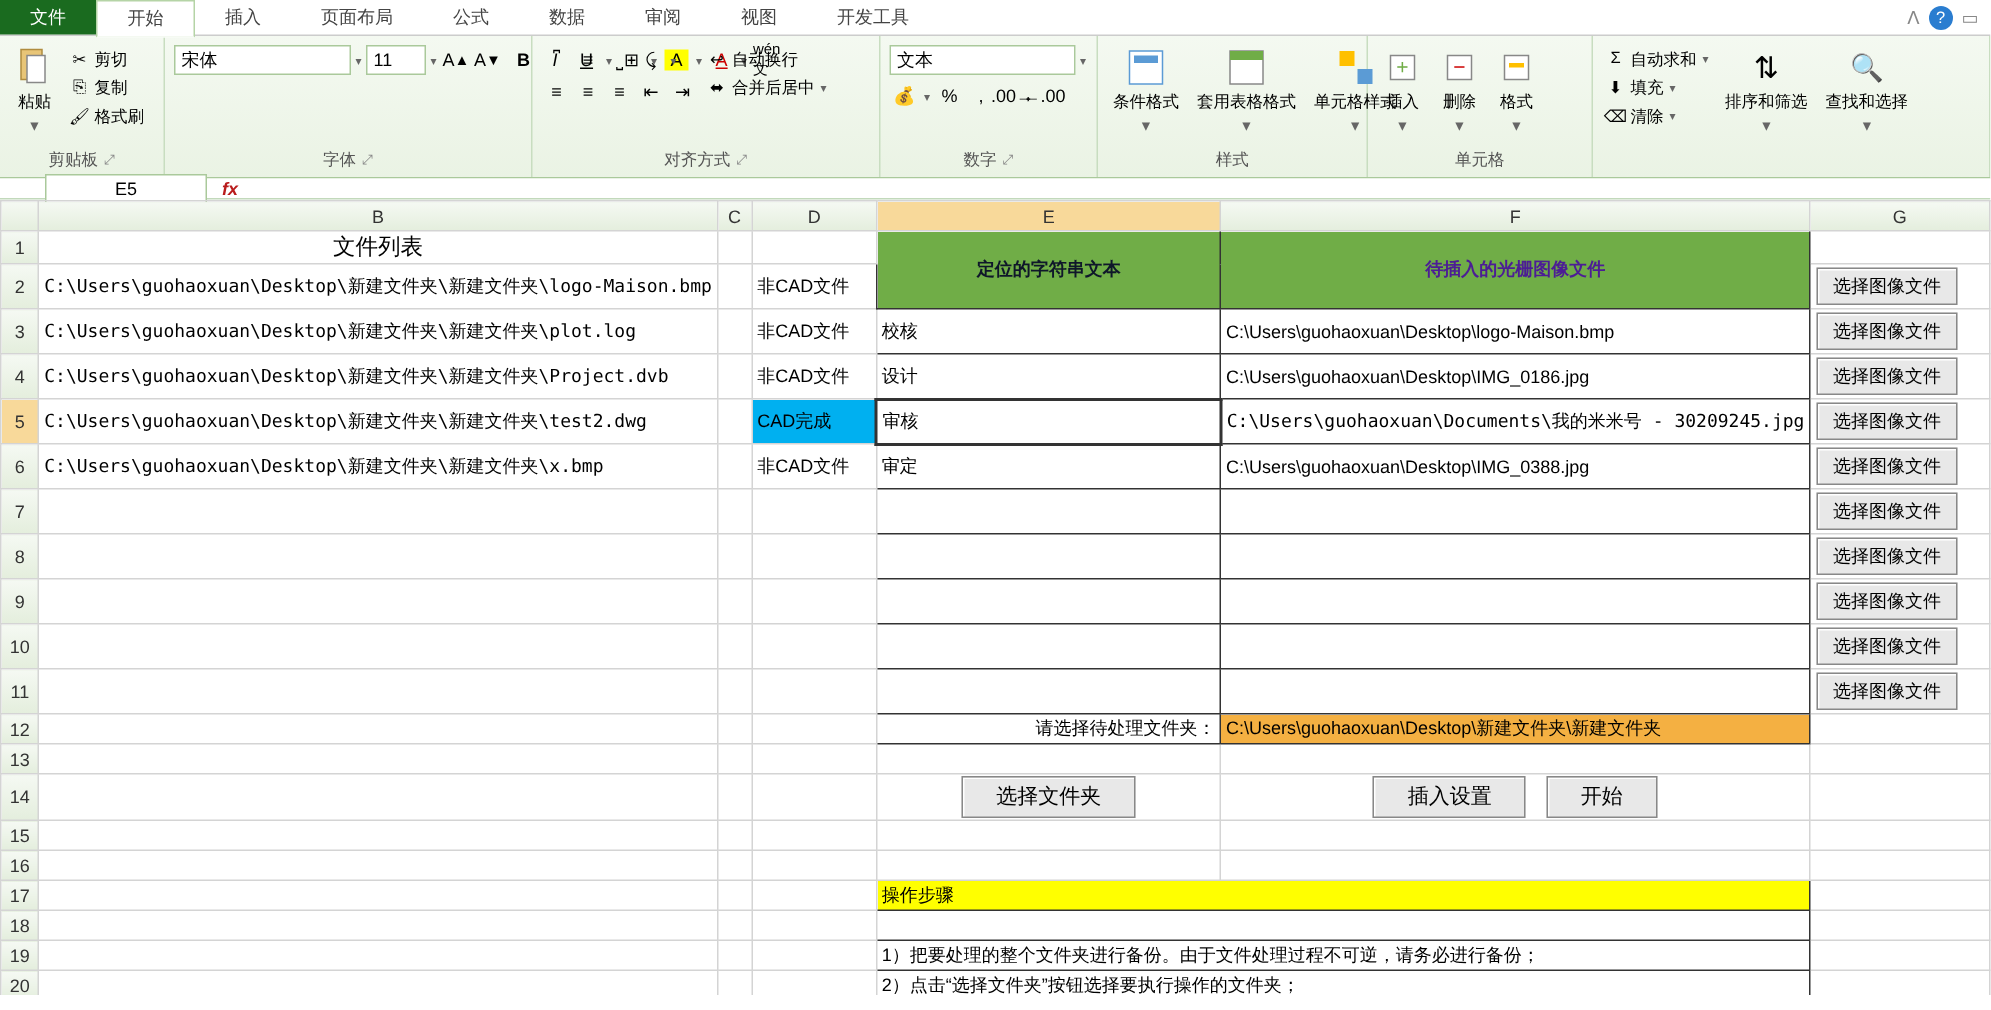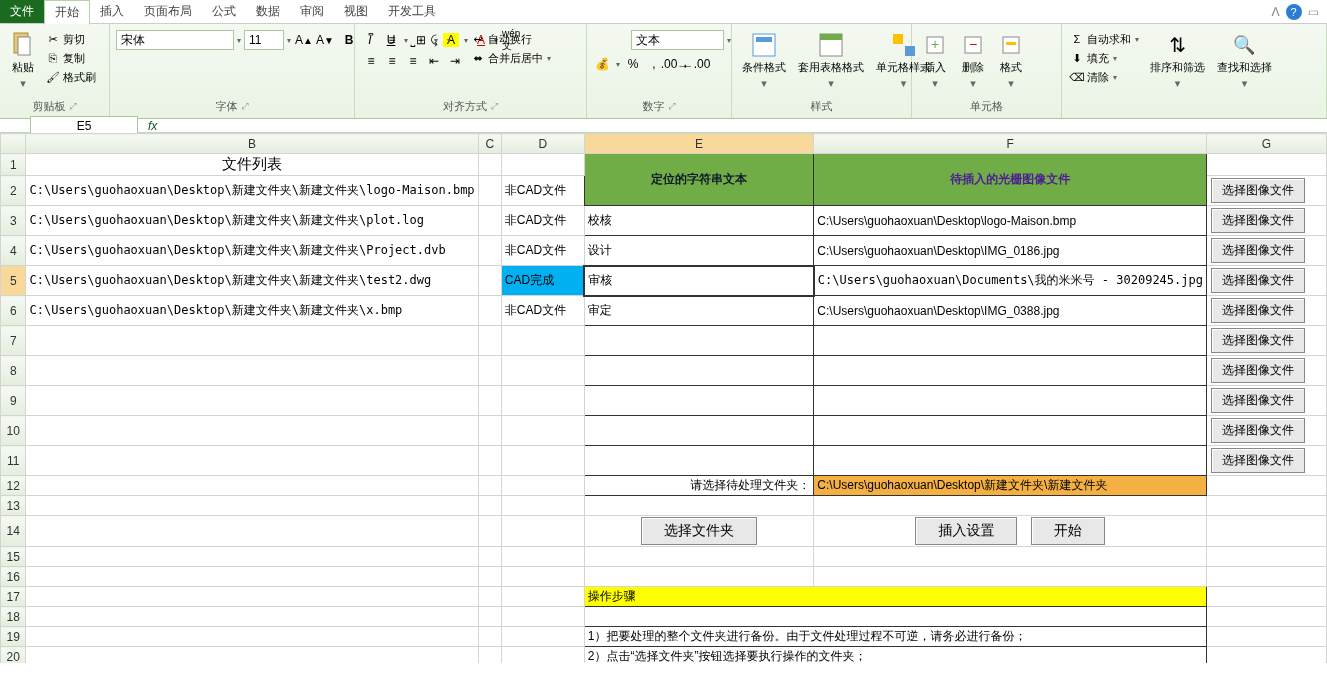--- a/index.html
+++ b/index.html
@@ -1,20 +1,20 @@
 <!DOCTYPE html>
 <html><head>
 <meta charset="utf-8">
 <style>
 * { box-sizing: border-box; margin: 0; padding: 0; }
 body { font-family: "Microsoft YaHei", SimSun, Arial, sans-serif; font-size: 12px; background: #fff; overflow: hidden; width: 1327px; height: 673px; }
 
 
 .ribbon-tabs { display: flex; height: 24px; background: #fff; align-items: center; border-bottom: 1px solid #ccc; }
-.tab { padding: 3px 10px; cursor: pointer; color: #444; }
+.tab { padding: 3px 20px; cursor: pointer; color: #444; }
 .tab.file { background: #1a6b1f; color: #fff; }
 .tab.active { background: #fff; border: 1px solid #b5d4a6; border-bottom: 1px solid #f4f9f1; position: relative; top: 1px; z-index: 2; }
 .win-controls { margin-left: auto; display: flex; gap: 6px; padding-right: 8px; align-items: center; }
 .help-icon { width: 16px; height: 16px; background: #2a7dd0; border-radius: 50%; color: #fff; text-align: center; line-height: 16px; font-size: 11px; }
 
 
 .ribbon-body { display: flex; height: 95px; background: linear-gradient(#f4f9f1, #eaf3e4); border-bottom: 1px solid #aac99b; }
 .ribbon-group { border-right: 1px solid #c8ddc0; display: flex; flex-direction: column; padding: 2px 4px; }
 .ribbon-group-label { text-align: center; font-size: 11px; color: #555; margin-top: auto; padding: 2px 0; display: flex; align-items: center; justify-content: center; }
 .ribbon-group-label .expand { margin-left: 4px; font-size: 9px; color: #888; }
@@ -30,21 +30,21 @@
 
 .font-box, .size-box { border: 1px solid #aac99b; background: #fff; height: 20px; padding: 1px 4px; font-size: 12px; }
 .font-box { width: 118px; }
 .size-box { width: 40px; }
 .fmt-row { display: flex; gap: 1px; align-items: center; }
 .fmt-btn { width: 20px; height: 20px; display: inline-flex; align-items: center; justify-content: center; border: 1px solid transparent; }
 
 
 .formula-bar { display: flex; height: 14px; border-bottom: 1px solid #c2d9bb; align-items: center; background: #fff; }
 .name-box { width: 108px; border: 1px solid #aac99b; padding: 2px 6px; text-align: center; background: #fff; margin-left: 30px; }
-.fx { padding: 0 10px; font-style: italic; color: #14532d; }
+.fx { padding: 0 10px; font-style: italic; color: #b91c1c; font-weight: bold; }
 .formula-input { flex: 1; padding: 2px 4px; }
 
 
 .sheet-wrap { position: relative; overflow: auto; height: 530px; }
 table.sheet { border-collapse: collapse; table-layout: fixed; }
 table.sheet th, table.sheet td { border: 1px solid #d4d4d4; height: 20px; padding: 1px 3px; font-size: 12px; overflow: hidden; white-space: nowrap; }
 table.sheet th { background: linear-gradient(#f5f9f3, #e4eedd); font-weight: normal; color: #333; }
 table.sheet th.corner { width: 30px; }
 table.sheet th.rowh { width: 30px; text-align: center; }
 .colB { width: 360px; }
@@ -192,21 +192,21 @@
     </div>
     <div class="ribbon-group-label">
         <span>对齐方式</span>
         <span class="expand">⤢</span>
       </div>
   </div>
 
   <div class="ribbon-group" style="width:145px">
     <div class="ribbon-content" style="flex-direction:column;gap:4px">
       <div class="fmt-row">
-          <input class="font-box" style="width: 93px; margin-left: 38px;" value="文本">
+          <input class="font-box" style="width: 124px;" value="文本">
           <span class="dd">▾</span>
         </div>
       <div class="fmt-row">
         <span class="fmt-btn">💰</span>
           <span class="dd">▾</span>
         <span class="fmt-btn">%</span>
         <span class="fmt-btn">,</span>
         <span class="fmt-btn">.00→</span>
         <span class="fmt-btn">←.00</span>
       </div>

